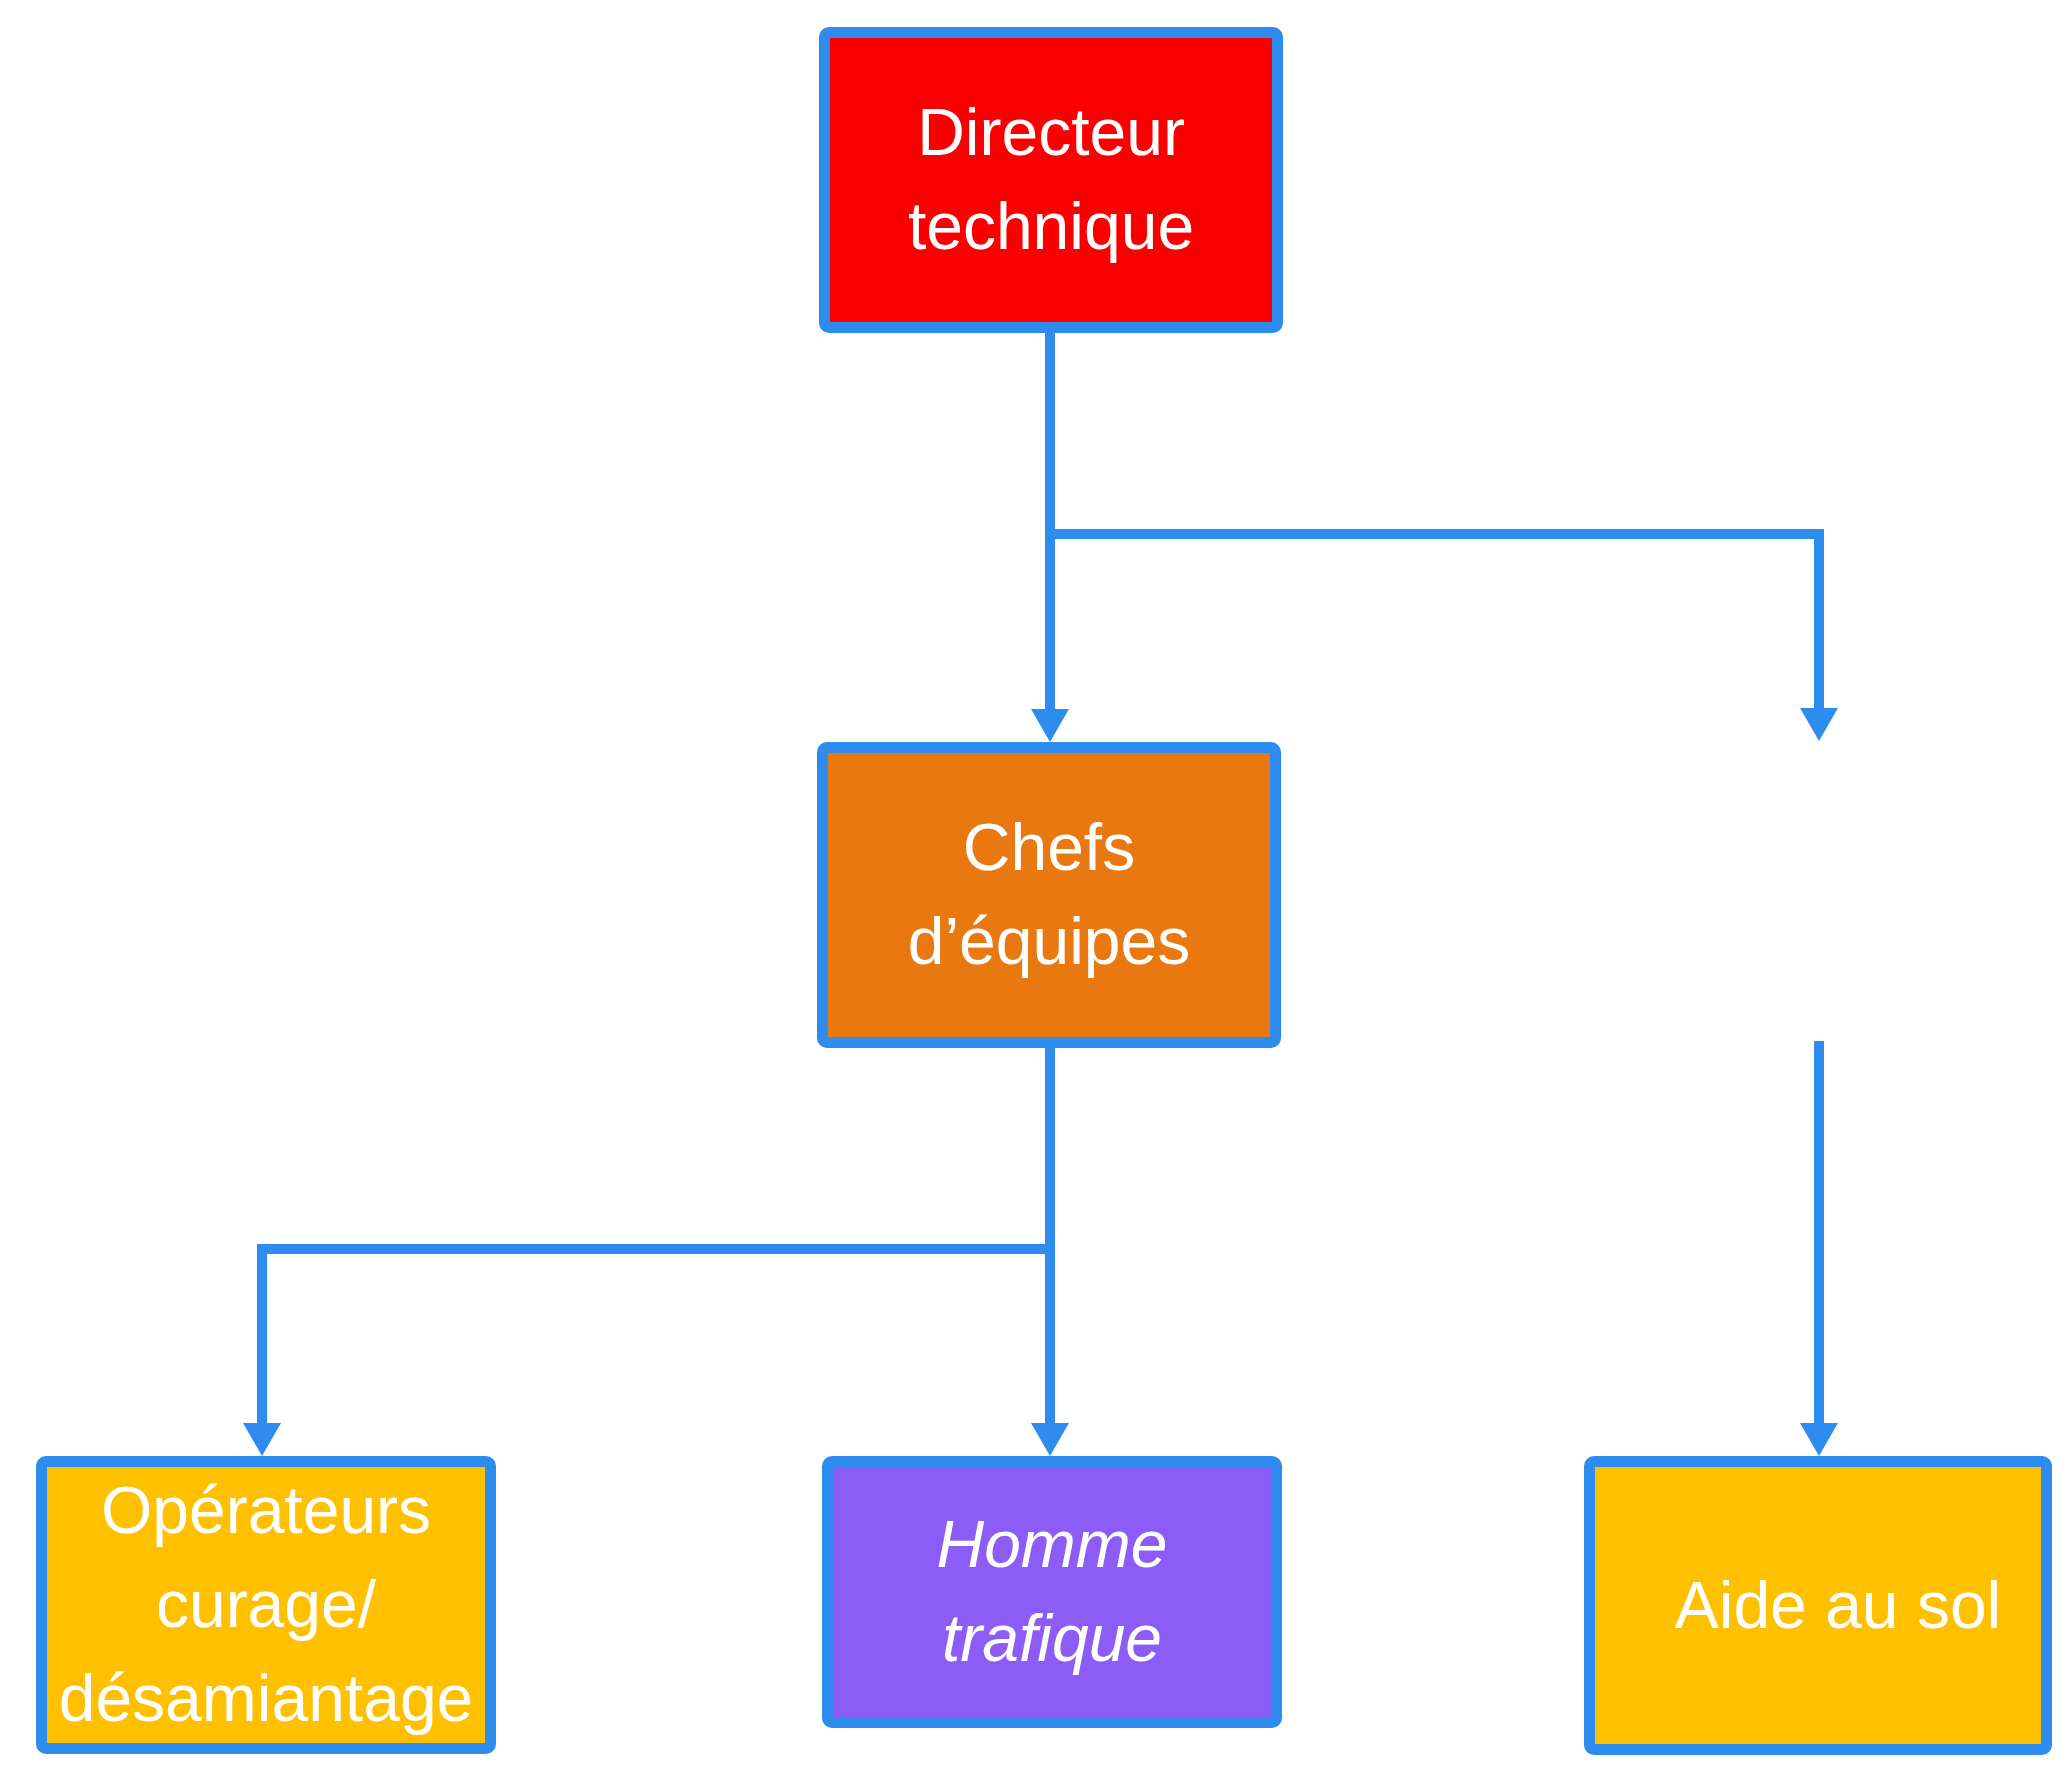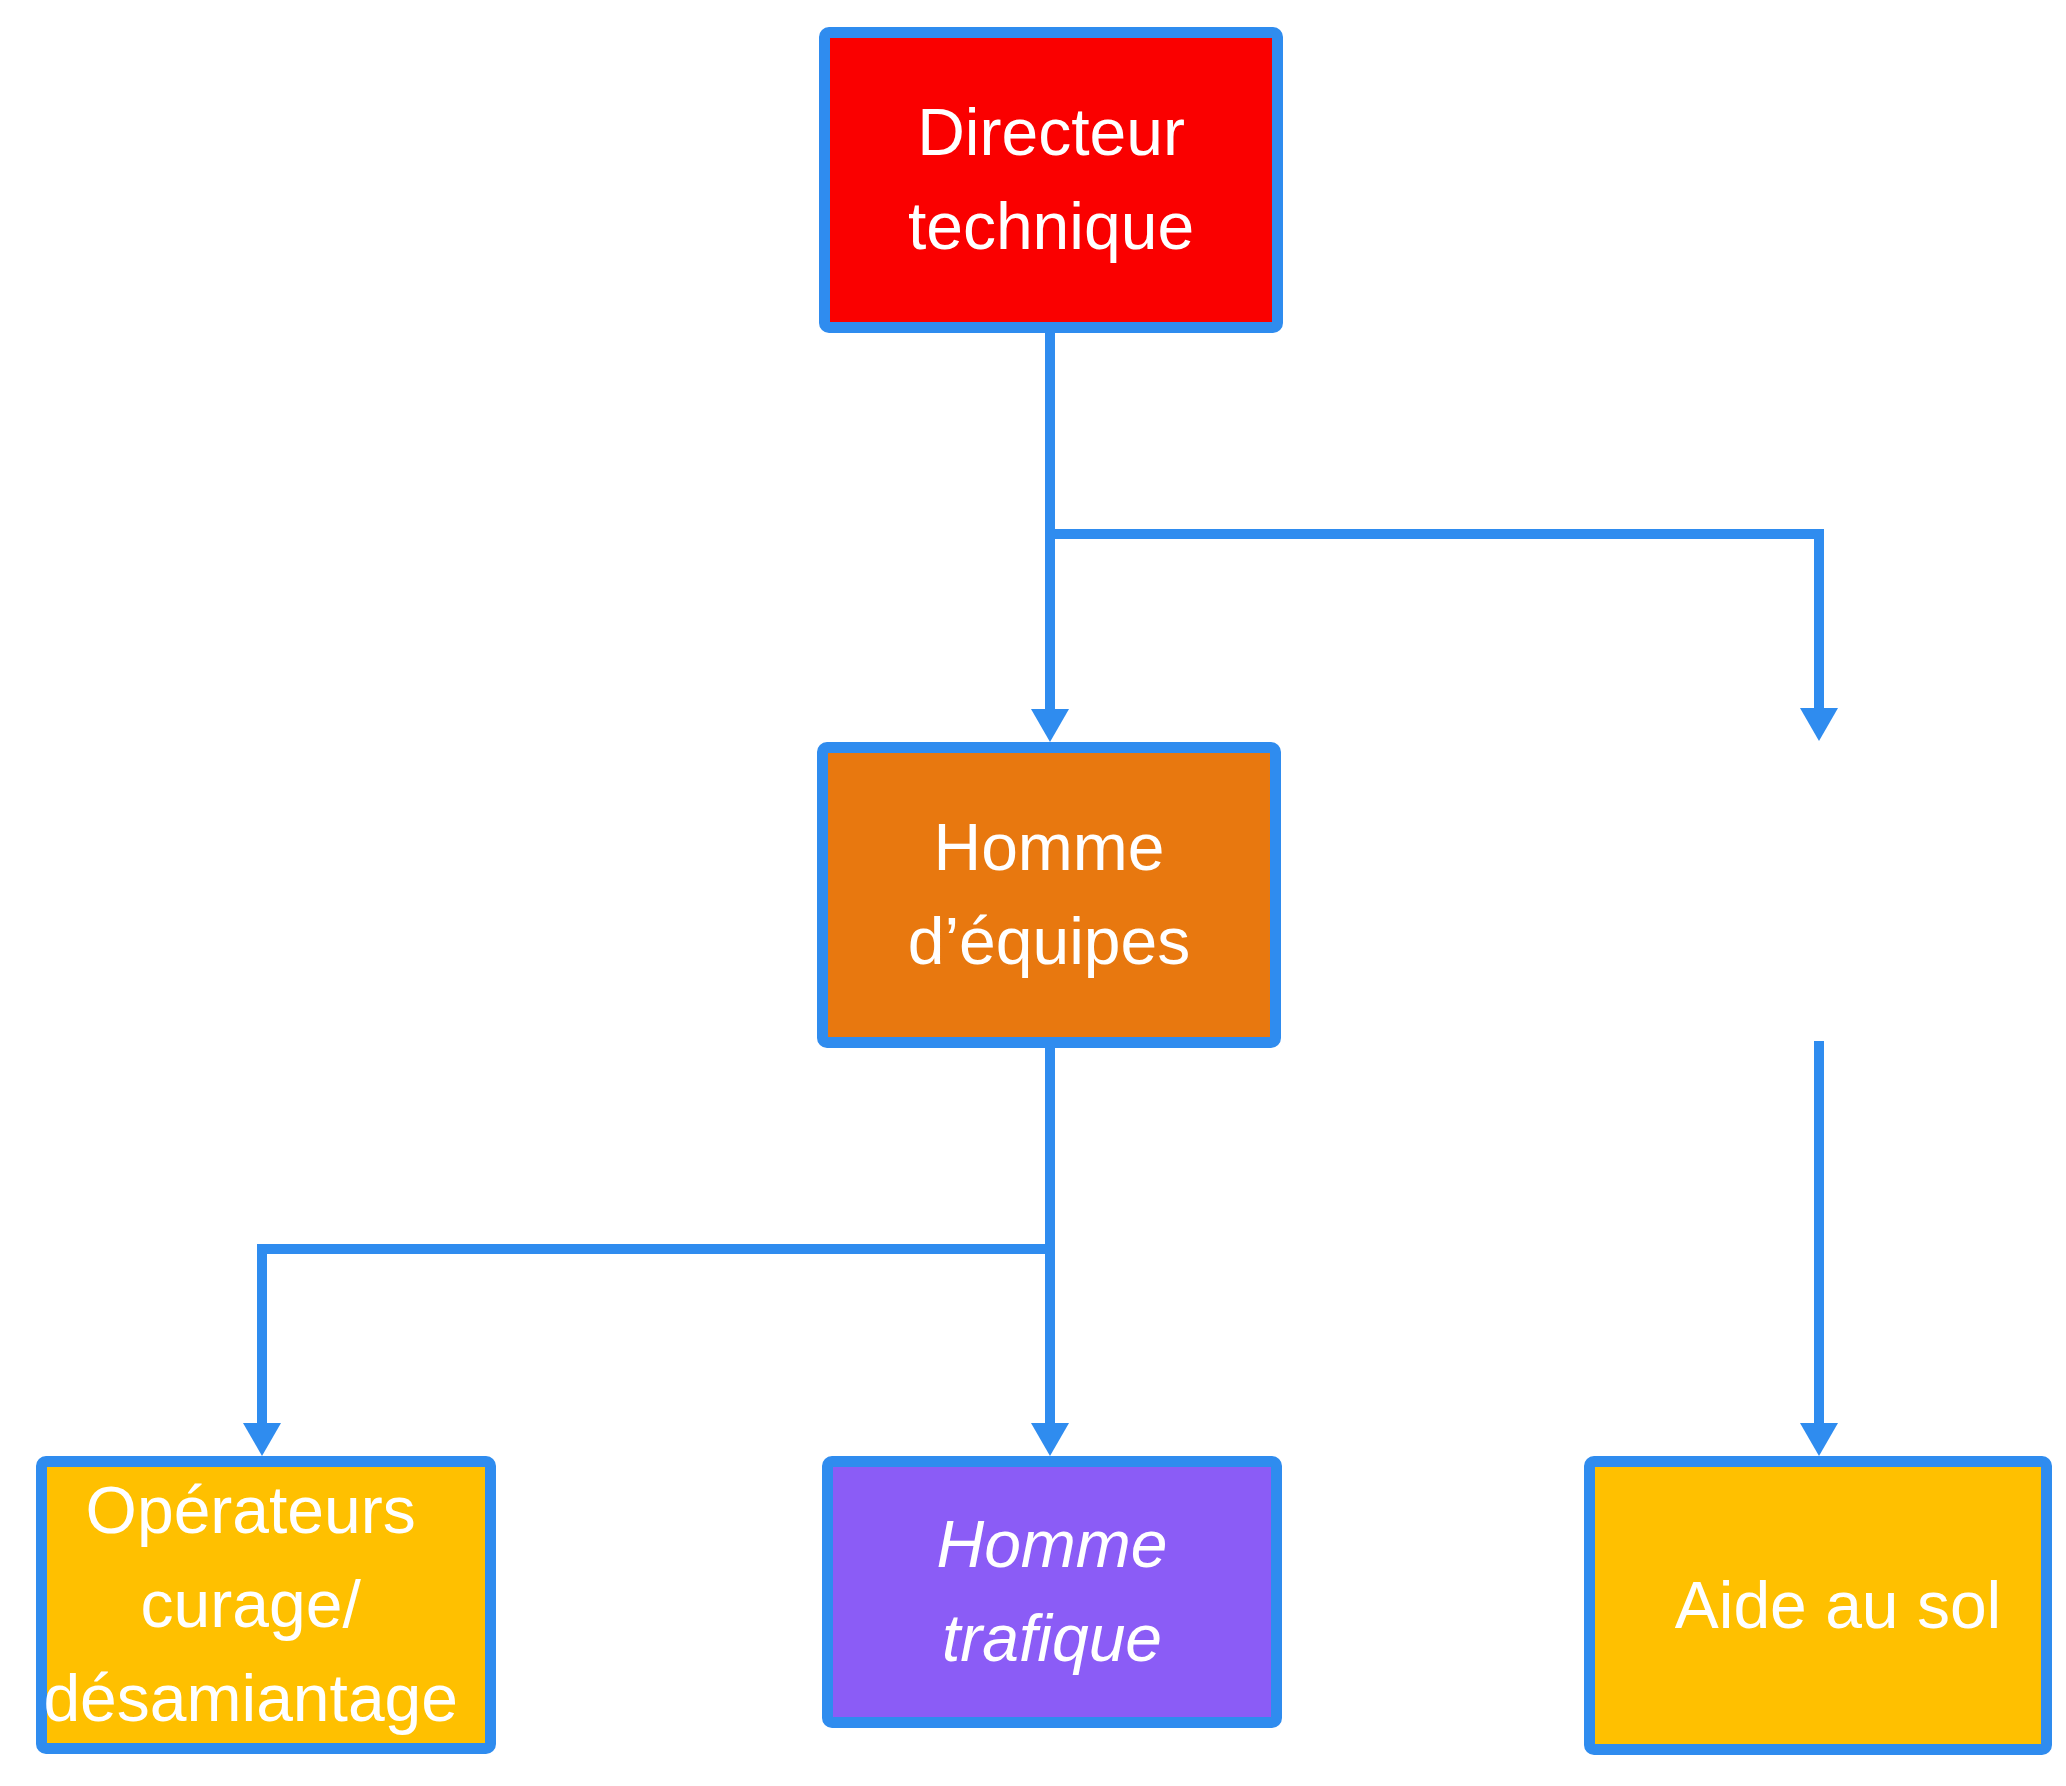--- a/index.html
+++ b/index.html
@@ -54,33 +54,33 @@
     <div class="label">Directeur technique</div>
   </div>
 
   <div class="vline" style="left:1045px; top:333px; width:10.2px; height:377px;"></div>
   <div class="hline" style="left:1045px; top:529px; width:779px; height:10.2px;"></div>
   <div class="vline" style="left:1814px; top:529px; width:10.2px; height:181px;"></div>
   <div class="arrow-down" style="left:1031px; top:709px;"></div>
   <div class="arrow-down" style="left:1800px; top:708px;"></div>
 
   <div class="node" style="left: 817px; top: 742px; width: 464px; height: 306px; background-color: rgb(232, 120, 15);">
-    <div class="label">Homme d’équipes</div>
+    <div class="label">Chefs d’équipes</div>
   </div>
 
   <div class="vline" style="left:1045px; top:1047px; width:10.2px; height:377px;"></div>
   <div class="hline" style="left:257px; top:1244px; width:798px; height:10.2px;"></div>
   <div class="vline" style="left:257px; top:1244px; width:10.2px; height:180px;"></div>
   <div class="arrow-down" style="left:243px; top:1423px;"></div>
   <div class="arrow-down" style="left:1031px; top:1423px;"></div>
 
   <div class="vline" style="left:1814px; top:1041px; width:10.2px; height:383px;"></div>
   <div class="arrow-down" style="left:1800px; top:1423px;"></div>
 
-  <div class="node" style="left: 36px; top: 1456px; width: 460px; height: 298px; background-color: rgb(255, 192, 0); justify-content: flex-end;">
+  <div class="node" style="left: 36px; top: 1456px; width: 460px; height: 298px; background-color: rgb(255, 192, 0);">
     <div class="label">Opérateurs curage/ désamiantage</div>
   </div>
   <div class="node" style="left: 822px; top: 1456px; width: 460px; height: 272px; background-color: #8b5cf6; font-style: italic;">
     <div class="label">Homme trafique</div>
   </div>
   <div class="node" style="left: 1584px; top: 1456px; width: 468px; height: 299px; background-color: rgb(255, 192, 0); padding-left: 40px;">
     <div class="label">Aide au sol</div>
   </div>
 
 </div>

